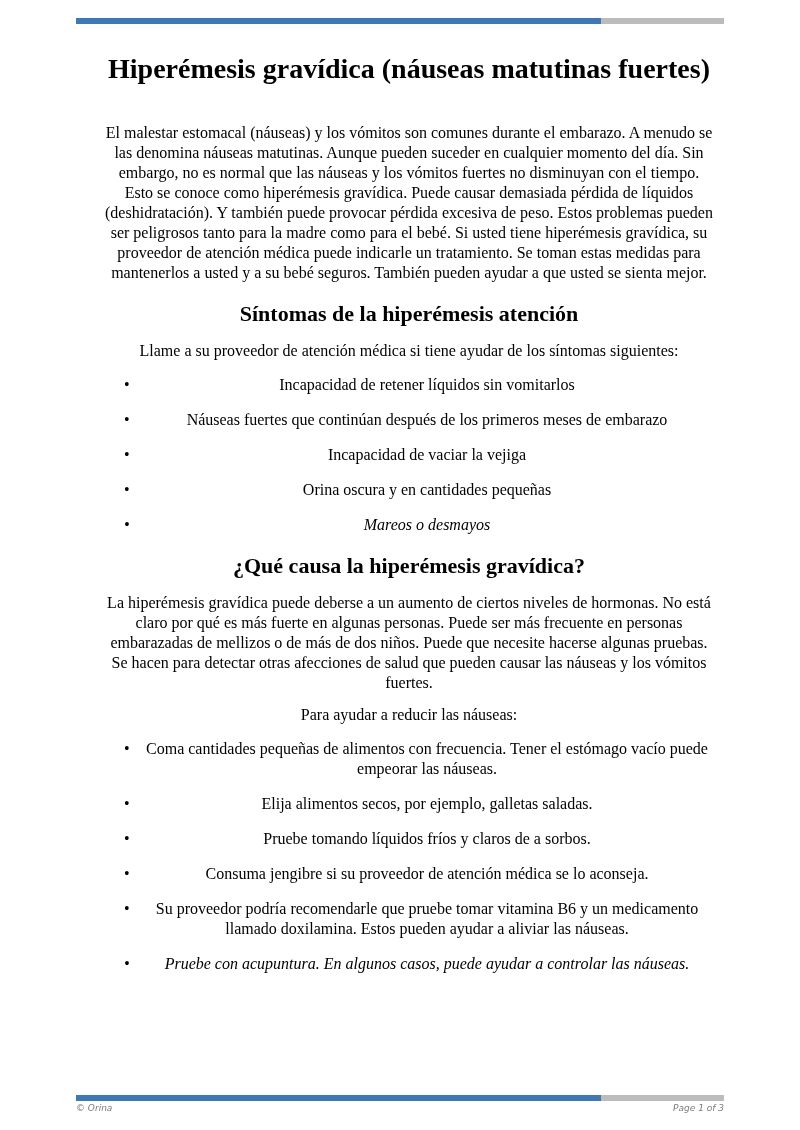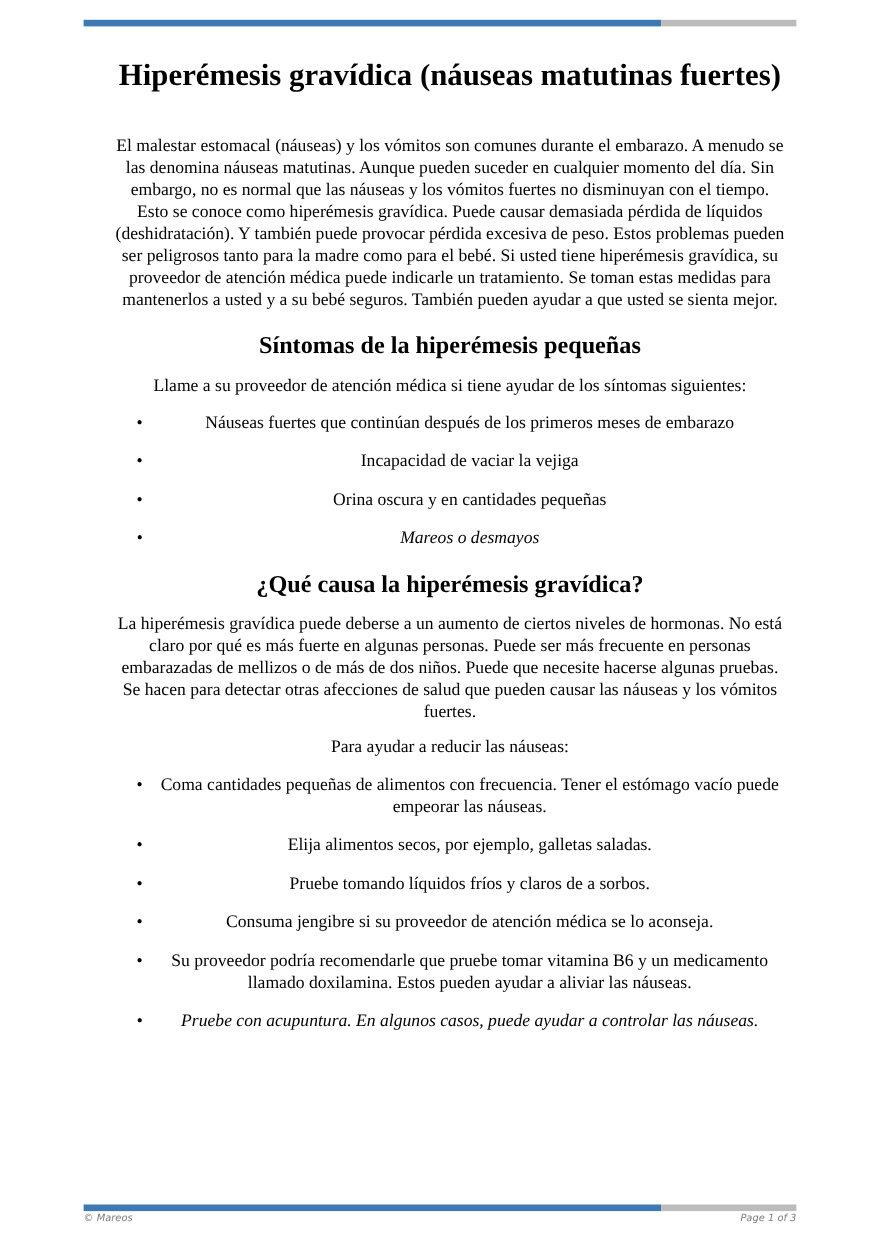--- a/index.html
+++ b/index.html
@@ -102,23 +102,24 @@
   <div class="rule-blue"></div>
   <div class="rule-gray"></div>
 </div>
 
 <main class="content">
 
   <h1>Hiperémesis gravídica (náuseas matutinas fuertes)</h1>
 
   <p class="body intro">El malestar estomacal (náuseas) y los vómitos son comunes durante el embarazo. A menudo se las denomina náuseas matutinas. Aunque pueden suceder en cualquier momento del día. Sin embargo, no es normal que las náuseas y los vómitos fuertes no disminuyan con el tiempo. Esto se conoce como hiperémesis gravídica. Puede causar demasiada pérdida de líquidos (deshidratación). Y también puede provocar pérdida excesiva de peso. Estos problemas pueden ser peligrosos tanto para la madre como para el bebé. Si usted tiene hiperémesis gravídica, su proveedor de atención médica puede indicarle un tratamiento. Se toman estas medidas para mantenerlos a usted y a su bebé seguros. También pueden ayudar a que usted se sienta mejor.</p>
 
-  <h2>Síntomas de la hiperémesis pequeñas</h2>
+  <h2>Síntomas de la hiperémesis atención</h2>
   <p class="body lead">Llame a su proveedor de atención médica si tiene ayudar de los síntomas siguientes:</p>
   <ul class="bullets">
+    <li>Incapacidad de retener líquidos sin vomitarlos</li>
     <li>Náuseas fuertes que continúan después de los primeros meses de embarazo</li>
     <li>Incapacidad de vaciar la vejiga</li>
     <li>Orina oscura y en cantidades pequeñas</li>
     <li>Mareos o desmayos</li>
   </ul>
 
   <h2>¿Qué causa la hiperémesis gravídica?</h2>
   <p class="body section-body">La hiperémesis gravídica puede deberse a un aumento de ciertos niveles de hormonas. No está claro por qué es más fuerte en algunas personas. Puede ser más frecuente en personas embarazadas de mellizos o de más de dos niños. Puede que necesite hacerse algunas pruebas. Se hacen para detectar otras afecciones de salud que pueden causar las náuseas y los vómitos fuertes.</p>
 
   <p class="body lead">Para ayudar a reducir las náuseas:</p>
@@ -132,15 +133,15 @@
   </ul>
 
 </main>
 
 <div class="rule rule-bottom">
   <div class="rule-blue"></div>
   <div class="rule-gray"></div>
 </div>
 
 <div class="footer-row">
-  <span>© Mareos</span>
+  <span>© Orina</span>
   <span>Page 1 of 3</span>
 </div>
 
 </body></html>

